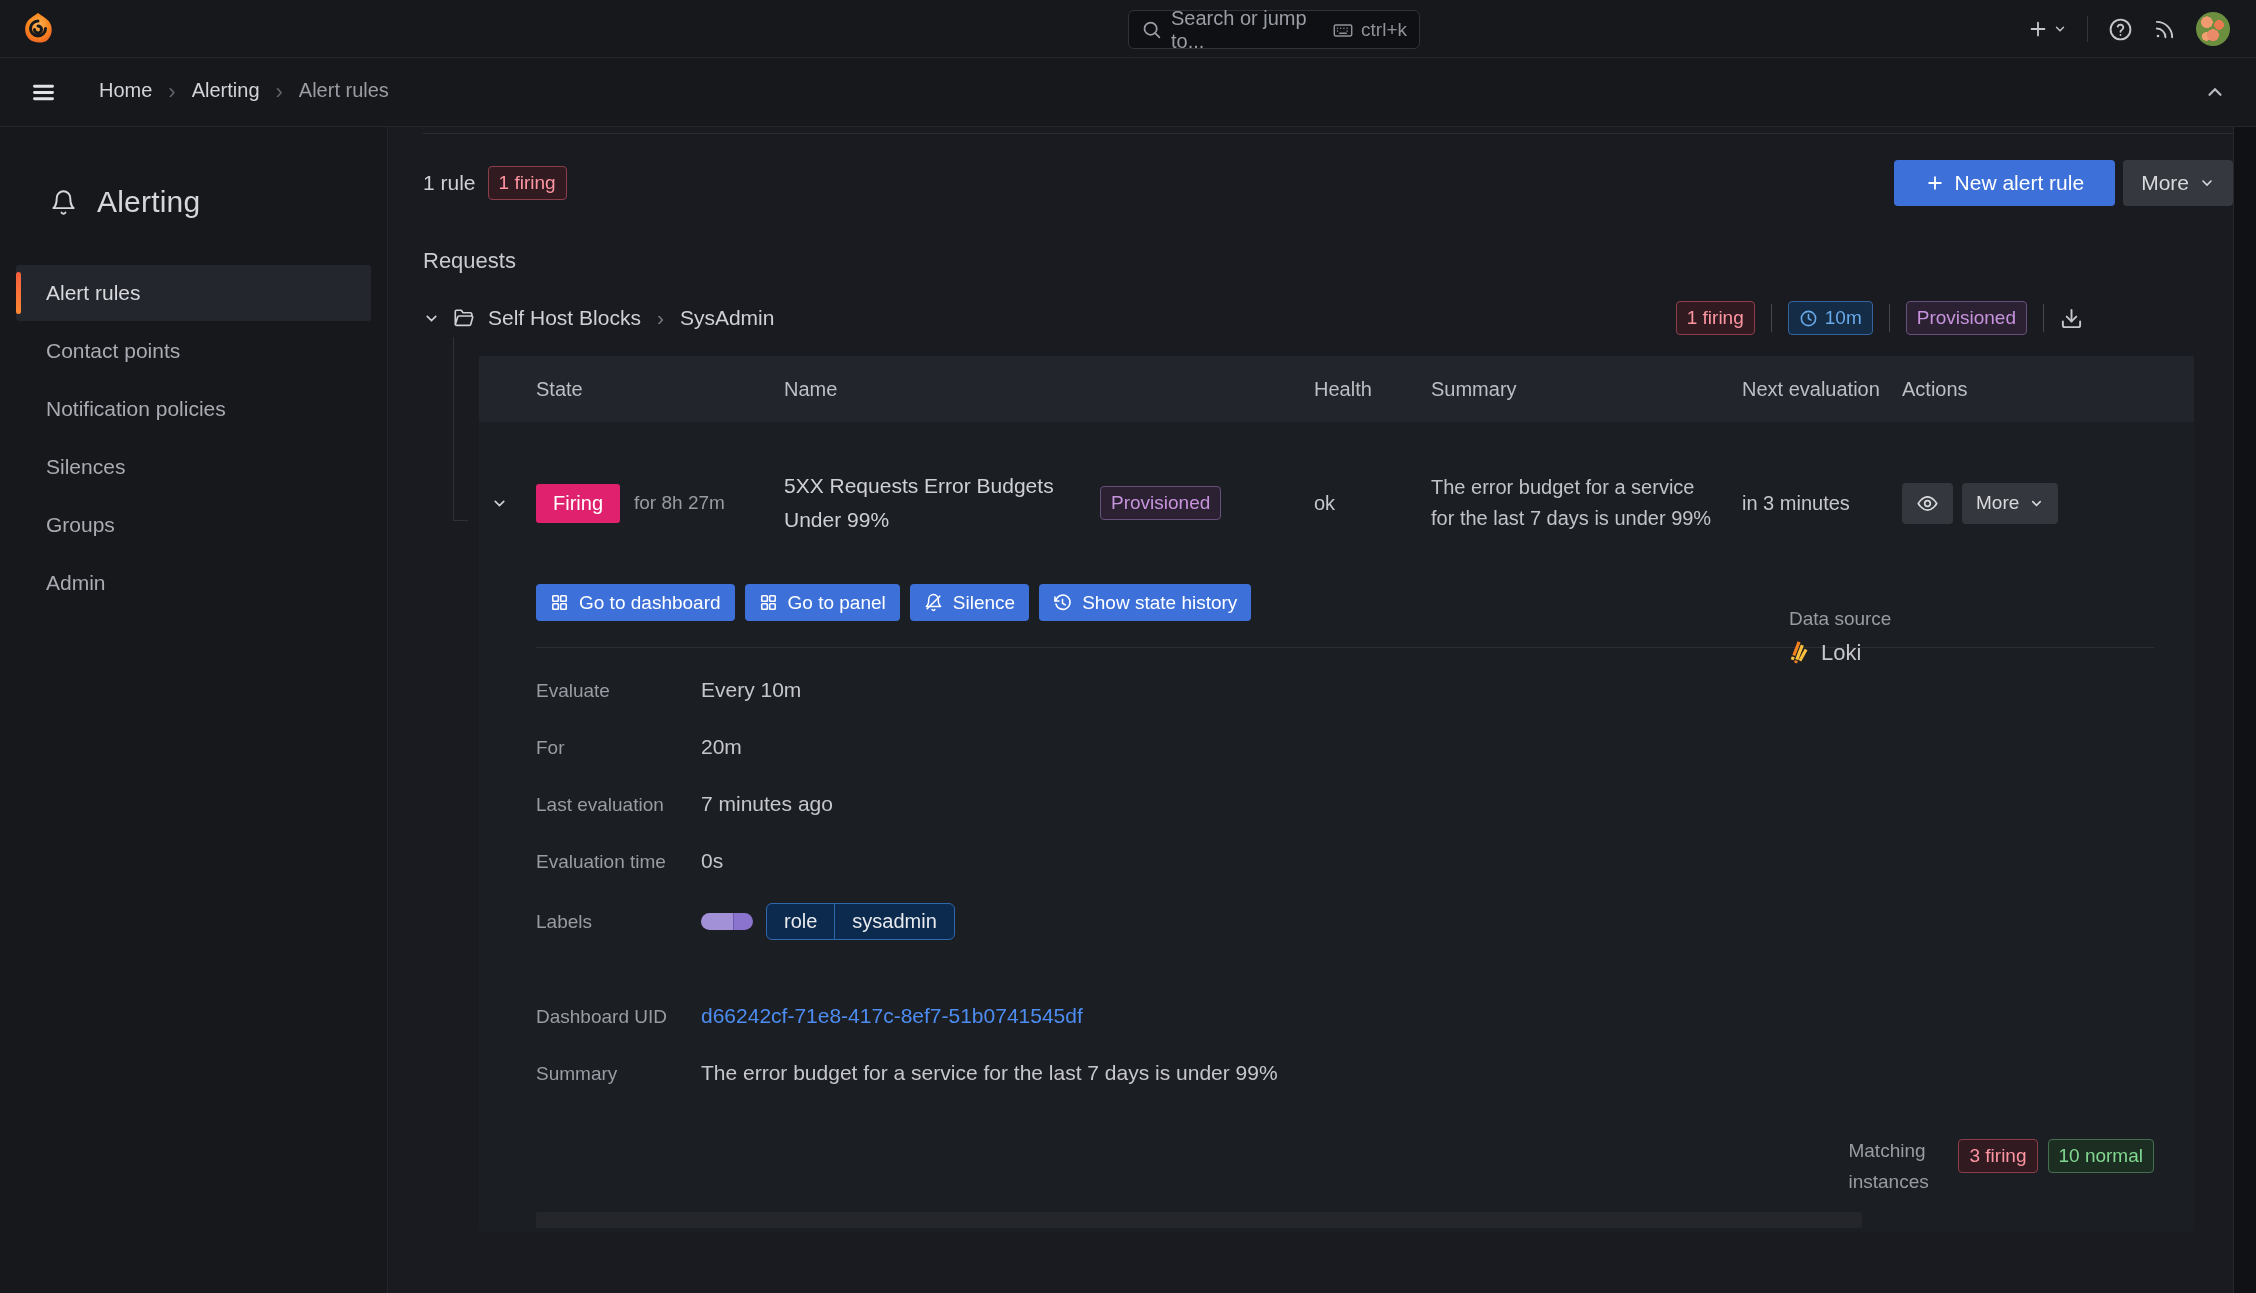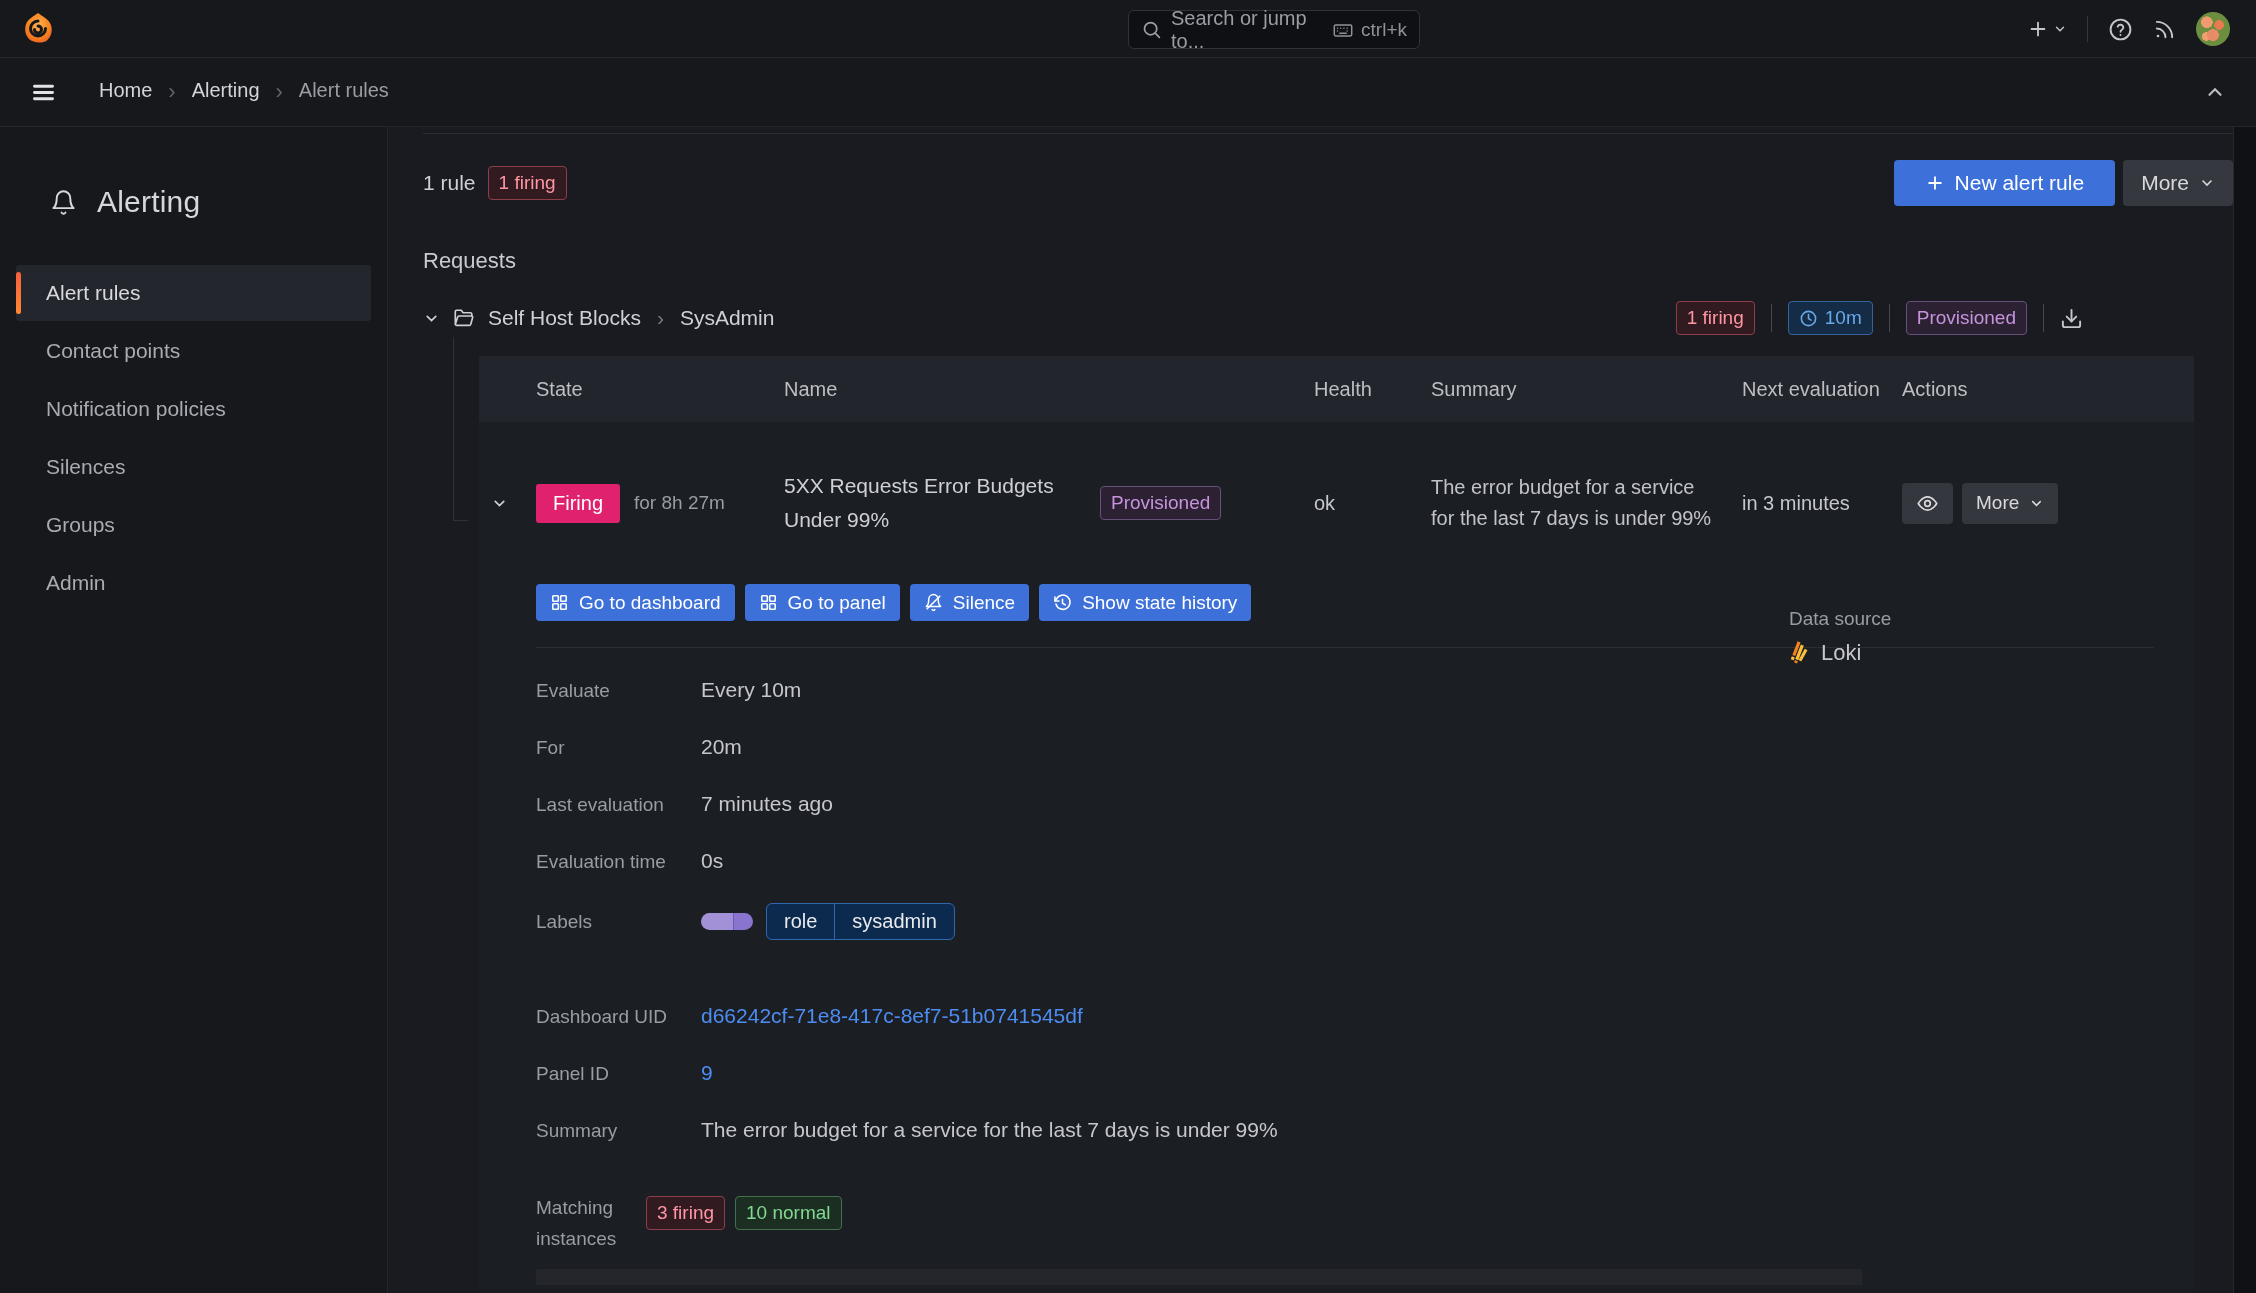--- a/index.html
+++ b/index.html
@@ -445,29 +445,25 @@
                 <span class="v">sysadmin</span>
               </span>
             </span>
           </div>
 
           <div class="detail-row gap-lg">
             <span class="detail-label">Dashboard UID</span>
             <span class="detail-link">d66242cf-71e8-417c-8ef7-51b0741545df</span>
           </div>
           <div class="detail-row">
-            <span class="detail-label">Panel ID</span>
-            <span class="detail-link">9</span>
-          </div>
-          <div class="detail-row">
             <span class="detail-label">Summary</span>
             <span class="detail-value">The error budget for a service for the last 7 days is under 99%</span>
           </div>
 
-          <div class="detail-row" style="margin-top:50px; align-items:flex-start;">
+          <div class="detail-row" style="margin-top:50px; align-items:flex-start;justify-content:flex-end;">
             <span class="detail-label label-narrow">Matching instances</span>
             <span class="detail-label" style="flex:0 0 0; width:55px;"></span>
             <span class="matching-badges" style="margin-top:4px;">
               <span class="badge badge-red">3 firing</span>
               <span class="badge badge-green">10 normal</span>
             </span>
           </div>
         </div>
 
         <div class="bottom-strip"></div>

